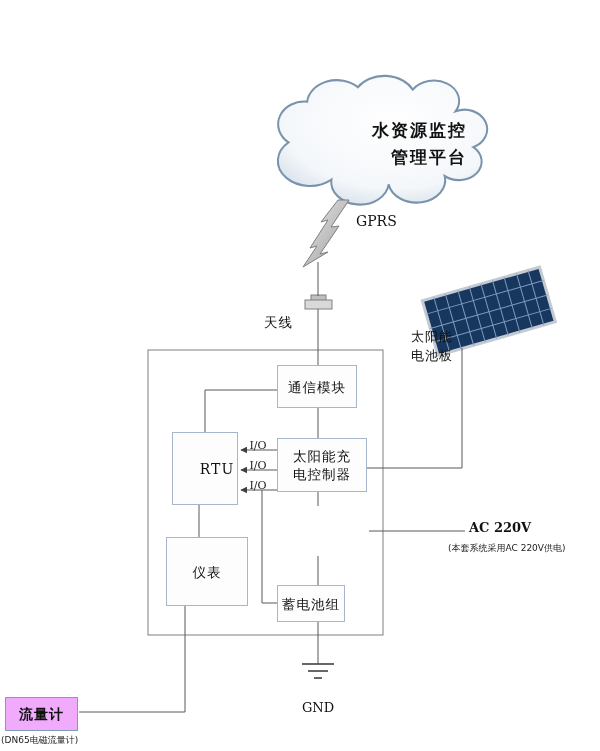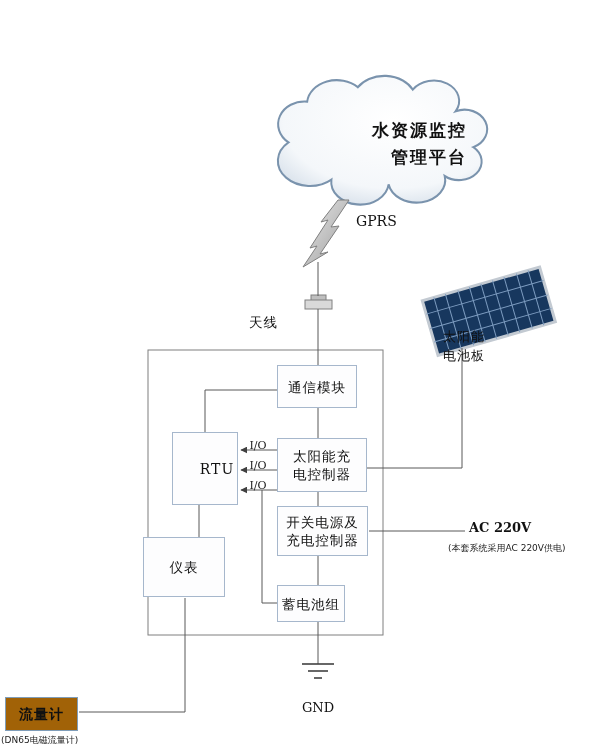--- a/index.html
+++ b/index.html
@@ -13,36 +13,36 @@
     position:absolute;display:flex;flex-direction:column;align-items:center;justify-content:center;
     background:#fdfdfe;border:1px solid #a6b7cc;font-size:13.5px;letter-spacing:1px;
     text-align:left;line-height:18px;box-sizing:border-box;
   }
   .cloud-text{
     left:287px;top:117px;width:180px;text-align:right;font-weight:bold;
     font-size:17px;line-height:27px;letter-spacing:2px;
   }
   .serif{font-family:"DejaVu Serif","Liberation Serif",serif;}
   .gprs{left:356px;top:213px;font-size:14px;}
-  .antenna-lbl{left:249px;top:314px;font-size:13.5px;letter-spacing:1px;}
-  .solar-lbl{left:411px;top:327px;font-size:13px;line-height:19px;letter-spacing:1px;white-space:normal;width:50px;margin-left:32px;}
+  .antenna-lbl{left:264px;top:314px;font-size:13.5px;letter-spacing:1px;}
+  .solar-lbl{left:411px;top:327px;font-size:13px;line-height:19px;letter-spacing:1px;white-space:normal;width:50px;}
   .io{width:28px;text-align:center;font-size:11px;color:#222;}
   .ac{left:469px;top:520px;font-size:13px;font-weight:600;}
   .ac-note{left:448px;top:542px;font-size:9px;color:#222;}
   .gnd{left:298px;top:700px;width:40px;text-align:center;font-size:13px;}
   .flow-note{left:1px;top:734px;font-size:9px;color:#222;}
   .flow-box{
-    left:5px;top:697px;width:73px;height:34px;background:#a16207;border:1px solid #7f9db9;
+    left:5px;top:697px;width:73px;height:34px;background:#f0abfc;border:1px solid #7f9db9;
     font-weight:bold;font-size:14px;
   }
   .comm{left:277px;top:365px;width:80px;height:43px;}
   .rtu{left:172px;top:432px;width:66px;height:73px;font-size:14px;padding-left:24px;}
   .solarctrl{left:277px;top:438px;width:90px;height:54px;}
   .powerctrl{left:277px;top:506px;width:91px;height:50px;}
-  .instrument{left:143px;top:537px;width:82px;height:60px;}
+  .instrument{left:166px;top:537px;width:82px;height:69px;}
   .battery{left:277px;top:585px;width:68px;height:37px;}
 </style>
 </head>
 <body>
 
 <div id="canvas">
 
   <svg id="wires" viewBox="0 0 600 751" xmlns="http://www.w3.org/2000/svg">
     <defs>
       <radialGradient id="cloudFill" cx="55%" cy="35%" r="75%">
@@ -143,24 +143,20 @@
 
   <div class="node rtu serif">
     <div>RTU</div>
   </div>
 
   <div class="node solarctrl">
     <div>太阳能充</div>
     <div>电控制器</div>
   </div>
 
-  <div class="node powerctrl">
-    <div>开关电源及</div>
-    <div>充电控制器</div>
-  </div>
 
   <div class="node instrument">
     <div>仪表</div>
   </div>
 
   <div class="node battery">
     <div>蓄电池组</div>
   </div>
 
   <div class="node flow-box">

